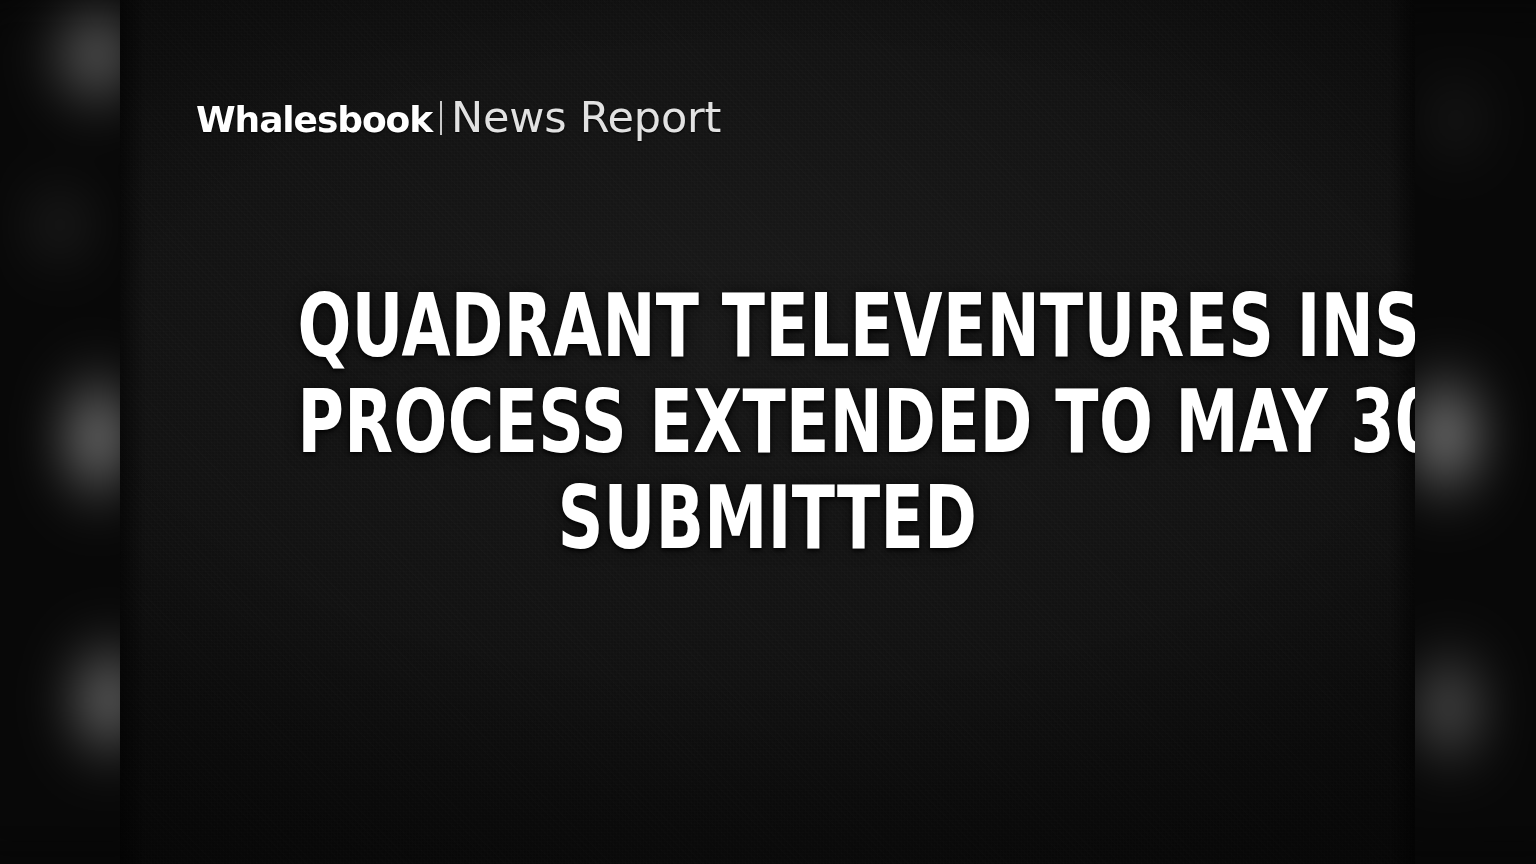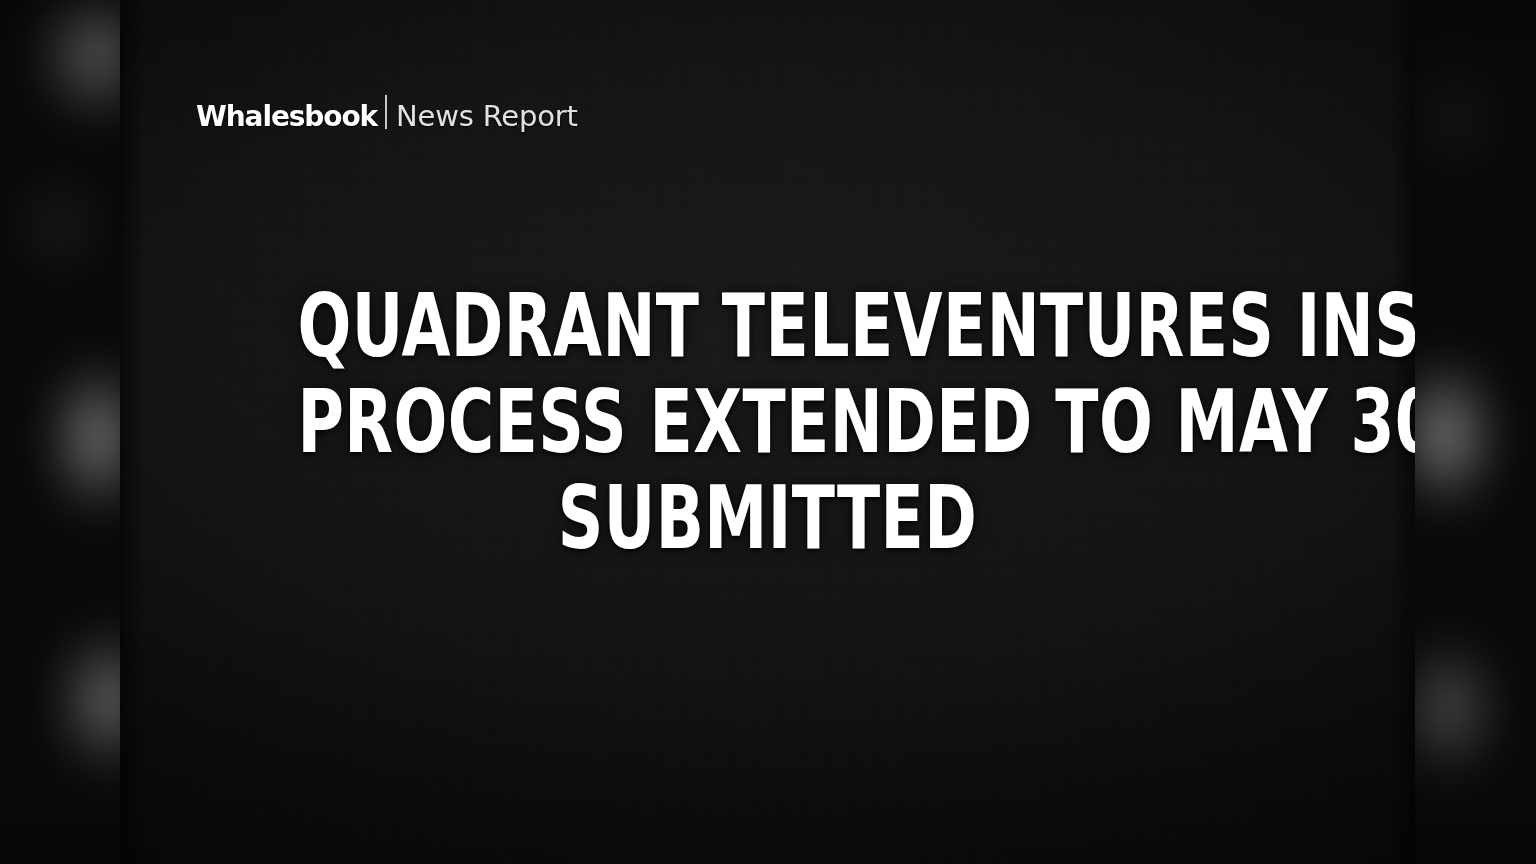--- a/index.html
+++ b/index.html
@@ -94,38 +94,38 @@
     left:76px;
     top:92px;
     display:flex;
     align-items:baseline;
     z-index:5;
     white-space:nowrap;
   }
   #brand .brand-name {
     font-family:"DejaVu Sans", sans-serif;
     font-weight:700;
-    font-size:28px;
+    font-size:36px;
     letter-spacing:-1.1px;
     color:#ffffff;
     text-shadow:0 1px 2px rgba(0,0,0,0.85);
   }
   #brand .brand-divider {
     display:inline-block;
     width:2px;
     height:34px;
     background:#c9c9c9;
     margin:0 9px 0 8px;
     position:relative;
     top:3px;
   }
   #brand .brand-kicker {
     font-family:"DejaVu Sans", sans-serif;
     font-weight:400;
-    font-size:29px;
+    font-size:43px;
     letter-spacing:-0.2px;
     color:#e2e2e2;
     text-shadow:0 1px 2px rgba(0,0,0,0.85);
   }
 
   
   #headline {
     position:absolute;
     left:60px;
     right:60px;

